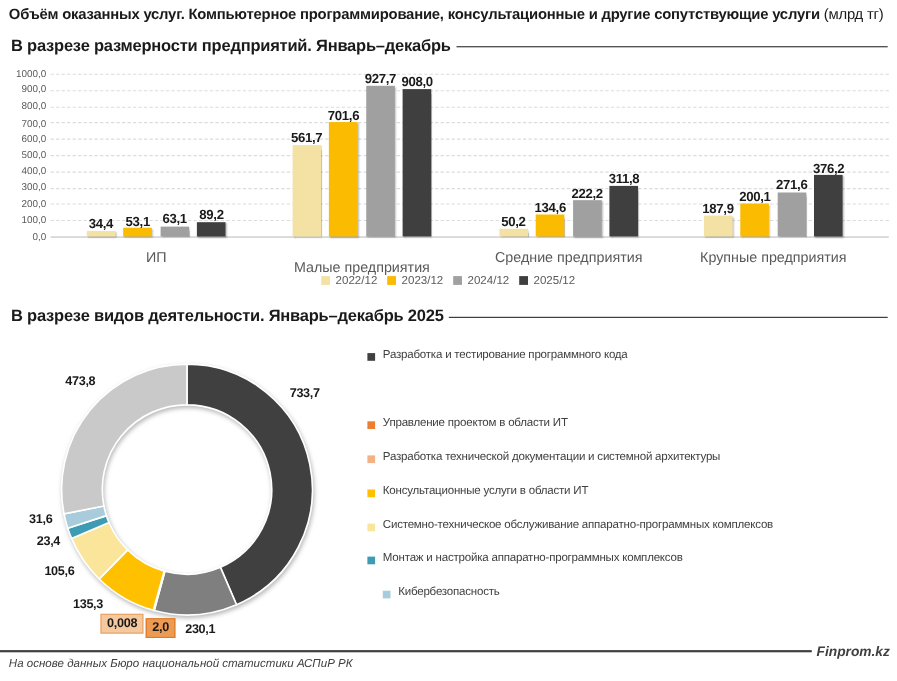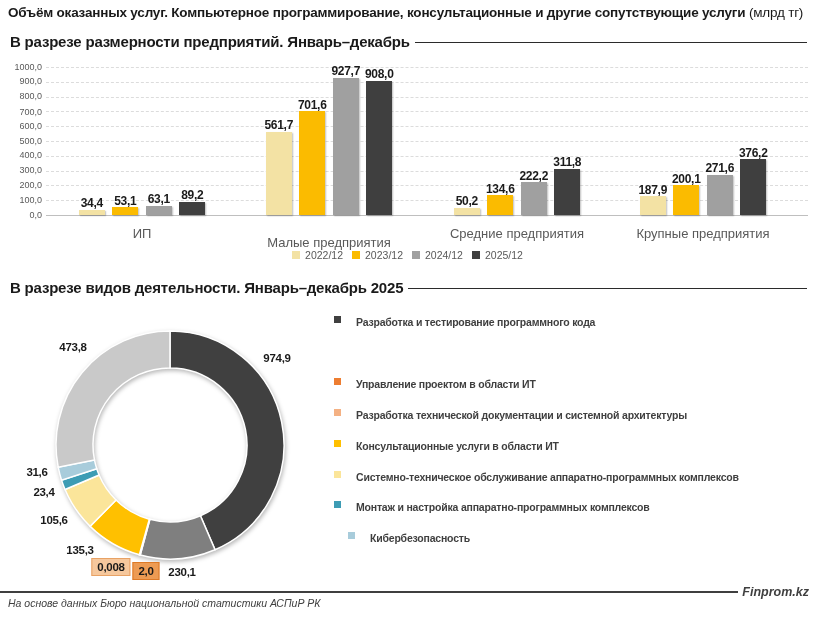--- a/index.html
+++ b/index.html
@@ -22,21 +22,21 @@
   .legend1{position:absolute;left:0;top:194px;width:815px;display:flex;justify-content:center;
            align-items:center;gap:9px;}
   .legend1-item{display:flex;align-items:center;gap:5px;font-size:10.5px;color:#595959;}
   .swatch{width:8px;height:8px;display:inline-block;}
   #donutchart{position:absolute;left:20px;top:313px;width:312px;height:285px;}
   #donutchart svg{position:absolute;left:0;top:0;filter:drop-shadow(1px 2px 2px rgba(0,0,0,0.28));}
   .donut-label{position:absolute;transform:translate(-50%,-50%);font-size:11.5px;font-weight:bold;
                color:#1a1a1a;white-space:nowrap;letter-spacing:-0.3px;}
   .donut-label.boxed{padding:2px 5px;border-width:1px;border-style:solid;}
   #donutlegend{position:absolute;left:334px;top:313px;width:478px;height:272px;}
-  .legend2-item{position:absolute;left:0;display:flex;align-items:flex-start;gap:15px;font-weight:bold;}
+  .legend2-item{position:absolute;left:0;display:flex;align-items:flex-end;gap:7px;}
   .legend2-item .txt{font-size:10.5px;color:#3f3f3f;white-space:nowrap;letter-spacing:-0.2px;}
   .swatch2{width:7px;height:7px;flex:0 0 7px;display:inline-block;}
   .footerline{position:absolute;left:0;top:585px;width:815px;display:flex;align-items:center;}
   .footerline .rule2{flex:1;border-top:2px solid #3f3f3f;}
   .brand{font-size:12.5px;font-weight:bold;font-style:italic;color:#3f3f3f;padding:0 6px 0 4px;white-space:nowrap;}
   .source{position:absolute;left:8px;top:597px;font-style:italic;font-size:10.5px;color:#404040;}
 </style>
 </head>
 <body>
 
@@ -137,21 +137,21 @@
         <path d="M 150 18 A 114 114 0 0 1 195.02721716354608 236.73084414109752 L 180.4131203648513 202.73925437600445 A 77 77 0 0 0 150 55 Z" fill="#404040" stroke="#ffffff" stroke-width="1.5"></path>
         <path d="M 195.02721716354608 236.73084414109752 A 114 114 0 0 1 120.21595452493096 242.0404954329951 L 129.88270612648847 206.32559779246162 A 77 77 0 0 0 180.4131203648513 202.73925437600445 Z" fill="#7F7F7F" stroke="#ffffff" stroke-width="1.5"></path>
         <path d="M 120.21595452493096 242.0404954329951 A 114 114 0 0 1 119.39623294073078 241.8153424699026 L 129.32903453014274 206.17352079107454 A 77 77 0 0 0 129.88270612648847 206.32559779246162 Z" fill="#ED7D31" stroke="#ffffff" stroke-width="1.5"></path>
         <path d="M 119.39623294073078 241.8153424699026 A 114 114 0 0 1 119.39295744107277 241.814429588265 L 129.3268221312509 206.17290419558253 A 77 77 0 0 0 129.32903453014274 206.17352079107454 Z" fill="#F4B183" stroke="#ffffff" stroke-width="1.5"></path>
         <path d="M 119.39295744107277 241.814429588265 A 114 114 0 0 1 70.1286165909298 213.34225293364636 L 96.05178489036486 186.94169715693658 A 77 77 0 0 0 129.3268221312509 206.17290419558253 Z" fill="#FFC000" stroke="#ffffff" stroke-width="1.5"></path>
         <path d="M 70.1286165909298 213.34225293364636 A 114 114 0 0 1 45.03455532027951 176.4775833784676 L 79.10228736545194 162.04187649247373 A 77 77 0 0 0 96.05178489036486 186.94169715693658 Z" fill="#FBE59A" stroke="#ffffff" stroke-width="1.5"></path>
         <path d="M 45.03455532027951 176.4775833784676 A 114 114 0 0 1 41.55824658928475 167.162282593848 L 76.75425427521864 155.74996280461664 A 77 77 0 0 0 79.10228736545194 162.04187649247373 Z" fill="#3D9CB4" stroke="#ffffff" stroke-width="1.5"></path>
         <path d="M 41.55824658928475 167.162282593848 A 114 114 0 0 1 38.176837818255095 154.17161247350256 L 74.47032028075125 146.97556281105 A 77 77 0 0 0 76.75425427521864 155.74996280461664 Z" fill="#A8CCDB" stroke="#ffffff" stroke-width="1.5"></path>
         <path d="M 38.176837818255095 154.17161247350256 A 114 114 0 0 1 149.99999999999997 18 L 149.99999999999997 55 A 77 77 0 0 0 74.47032028075125 146.97556281105 Z" fill="#C9C9C9" stroke="#ffffff" stroke-width="1.5"></path>
       </svg>
-      <div class="donut-label" style="left: 257px; top: 45px;">974,9</div>
+      <div class="donut-label" style="left: 257px; top: 45px;">733,7</div>
       <div class="donut-label" style="left: 162px; top: 259px;">230,1</div>
       <div class="donut-label boxed" style="left: 126px; top: 258px; background: rgb(237, 155, 83); border-color: rgb(221, 122, 39);">2,0</div>
       <div class="donut-label boxed" style="left: 91px; top: 254px; background: rgb(246, 200, 157); border-color: rgb(232, 162, 101);">0,008</div>
       <div class="donut-label" style="left: 60px; top: 237px;">135,3</div>
       <div class="donut-label" style="left: 34px; top: 207px;">105,6</div>
       <div class="donut-label" style="left: 24px; top: 179px;">23,4</div>
       <div class="donut-label" style="left: 17px; top: 159px;">31,6</div>
       <div class="donut-label" style="left: 53px; top: 34px;">473,8</div>
     </div>
   <div id="donutlegend">

